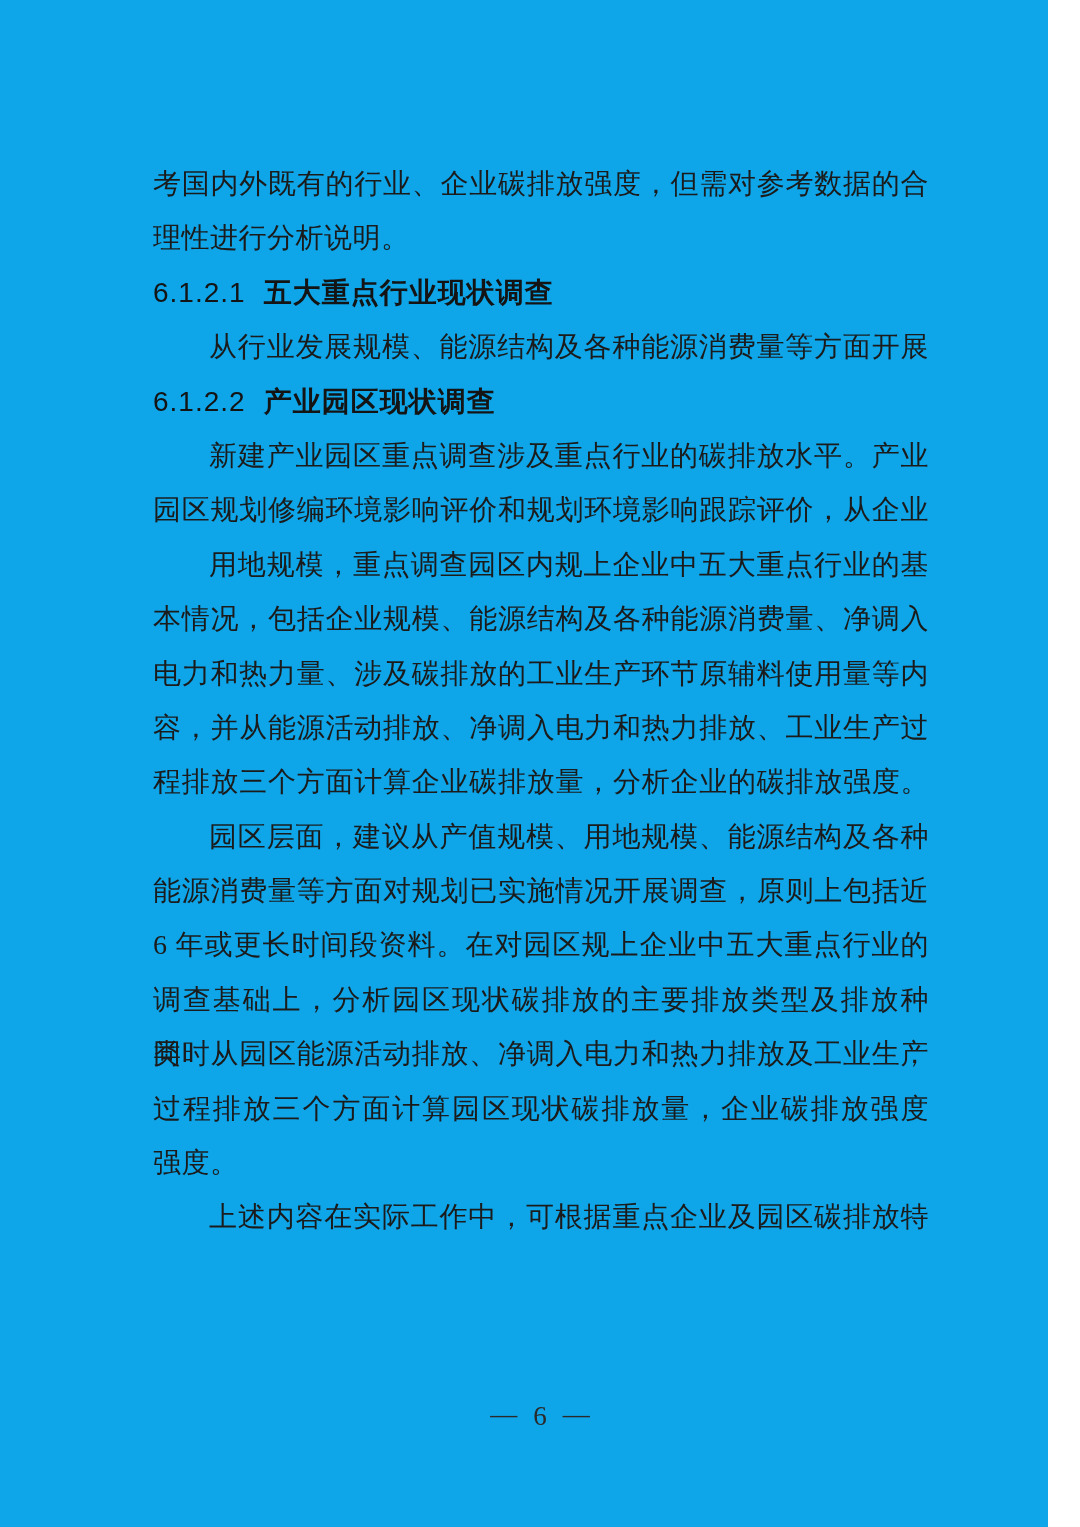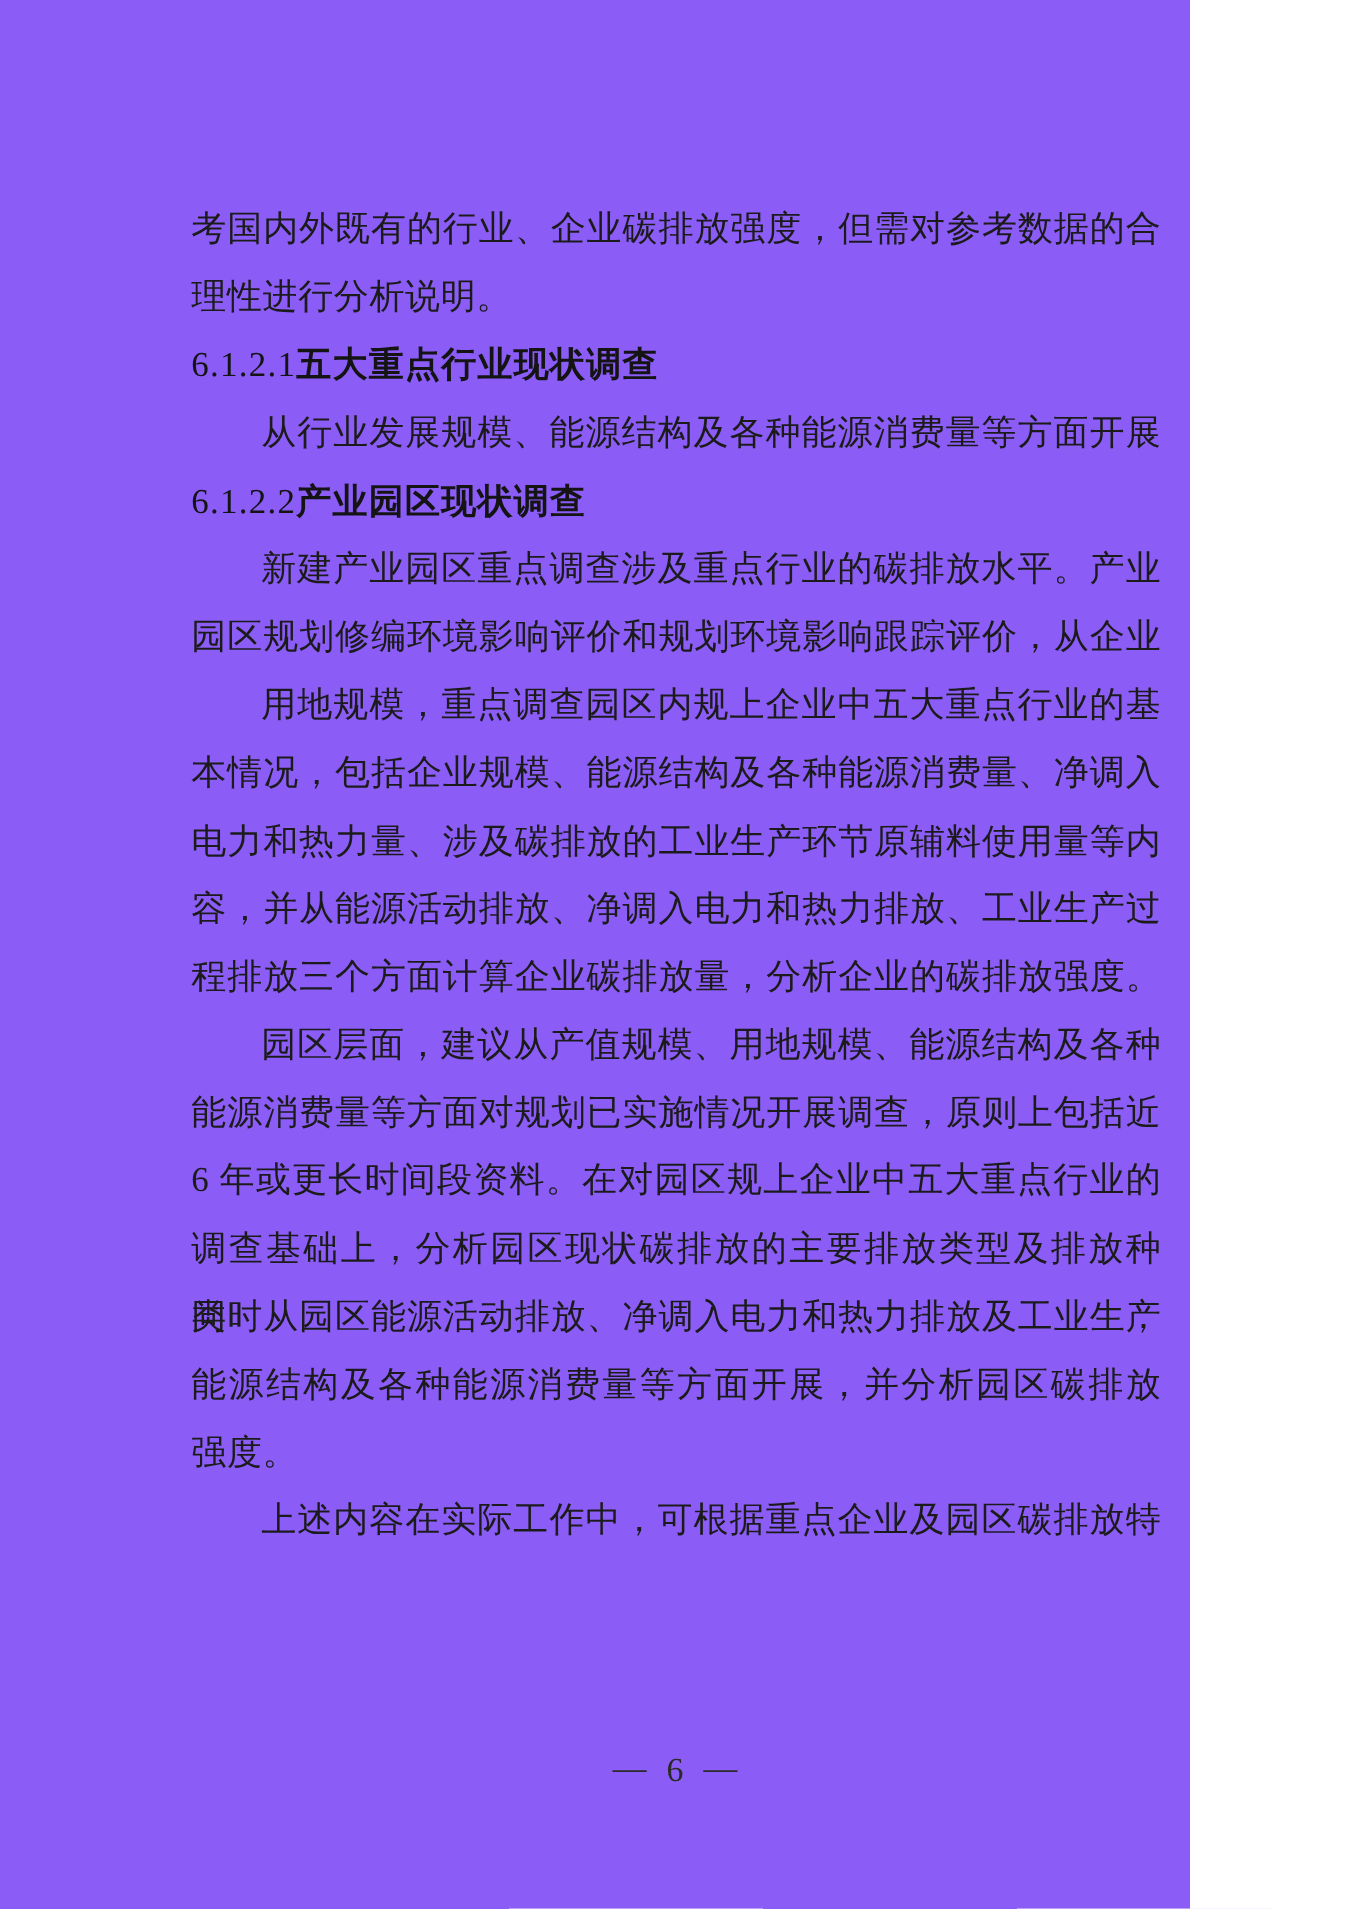--- a/index.html
+++ b/index.html
@@ -2,23 +2,23 @@
 <html lang="zh"><head>
 <meta charset="utf-8">
 <style>
   html, body {
     margin: 0;
     padding: 0;
     background: #ffffff;
   }
   .page {
     position: relative;
-    width: 952px;
+    width: 1048px;
     height: 1527px;
-    background: #8b5cf6;
+    background: #0ea5e9;
     overflow: hidden;
     font-family: "Liberation Serif", serif;
   }
   .text-block {
     position: absolute;
     left: 153px;
     top: 157px;
     width: 776px;
   }
   .line {
@@ -37,22 +37,23 @@
     padding-left: 56px;
   }
   .heading {
     height: 54.4px;
     line-height: 54.4px;
     font-size: 28px;
     color: #141414;
     white-space: nowrap;
   }
   .heading .num {
-    font-family: Liberation Serif, serif;
+    font-family: Liberation Sans, sans-serif;
     font-weight: normal;
+    margin-right: 18px;
     letter-spacing: 1px;
   }
   .heading .title {
     font-weight: bold;
     letter-spacing: 1px;
   }
   .footer {
     position: absolute;
     left: 0;
     top: 1396px;
@@ -100,21 +101,21 @@
     <div class="line fill">本情况，包括企业规模、能源结构及各种能源消费量、净调入</div>
     <div class="line fill">电力和热力量、涉及碳排放的工业生产环节原辅料使用量等内</div>
     <div class="line fill">容，并从能源活动排放、净调入电力和热力排放、工业生产过</div>
     <div class="line fill">程排放三个方面计算企业碳排放量，分析企业的碳排放强度。</div>
 
     <div class="line fill indent">园区层面，建议从产值规模、用地规模、能源结构及各种</div>
     <div class="line fill">能源消费量等方面对规划已实施情况开展调查，原则上包括近</div>
     <div class="line fill">6 年或更长时间段资料。在对园区规上企业中五大重点行业的</div>
     <div class="line fill">调查基础上，分析园区现状碳排放的主要排放类型及排放种类，</div>
     <div class="line fill">同时从园区能源活动排放、净调入电力和热力排放及工业生产</div>
-    <div class="line fill">能源结构及各种能源消费量等方面开展，并分析园区碳排放</div>
+    <div class="line fill">过程排放三个方面计算园区现状碳排放量，企业碳排放强度</div>
     <div class="line">强度。</div>
 
     <div class="line fill indent">上述内容在实际工作中，可根据重点企业及园区碳排放特</div>
 
   </div>
 
   <div class="footer">
     <span class="dash">—</span><span class="pagenum">6</span><span class="dash">—</span>
   </div>
 

